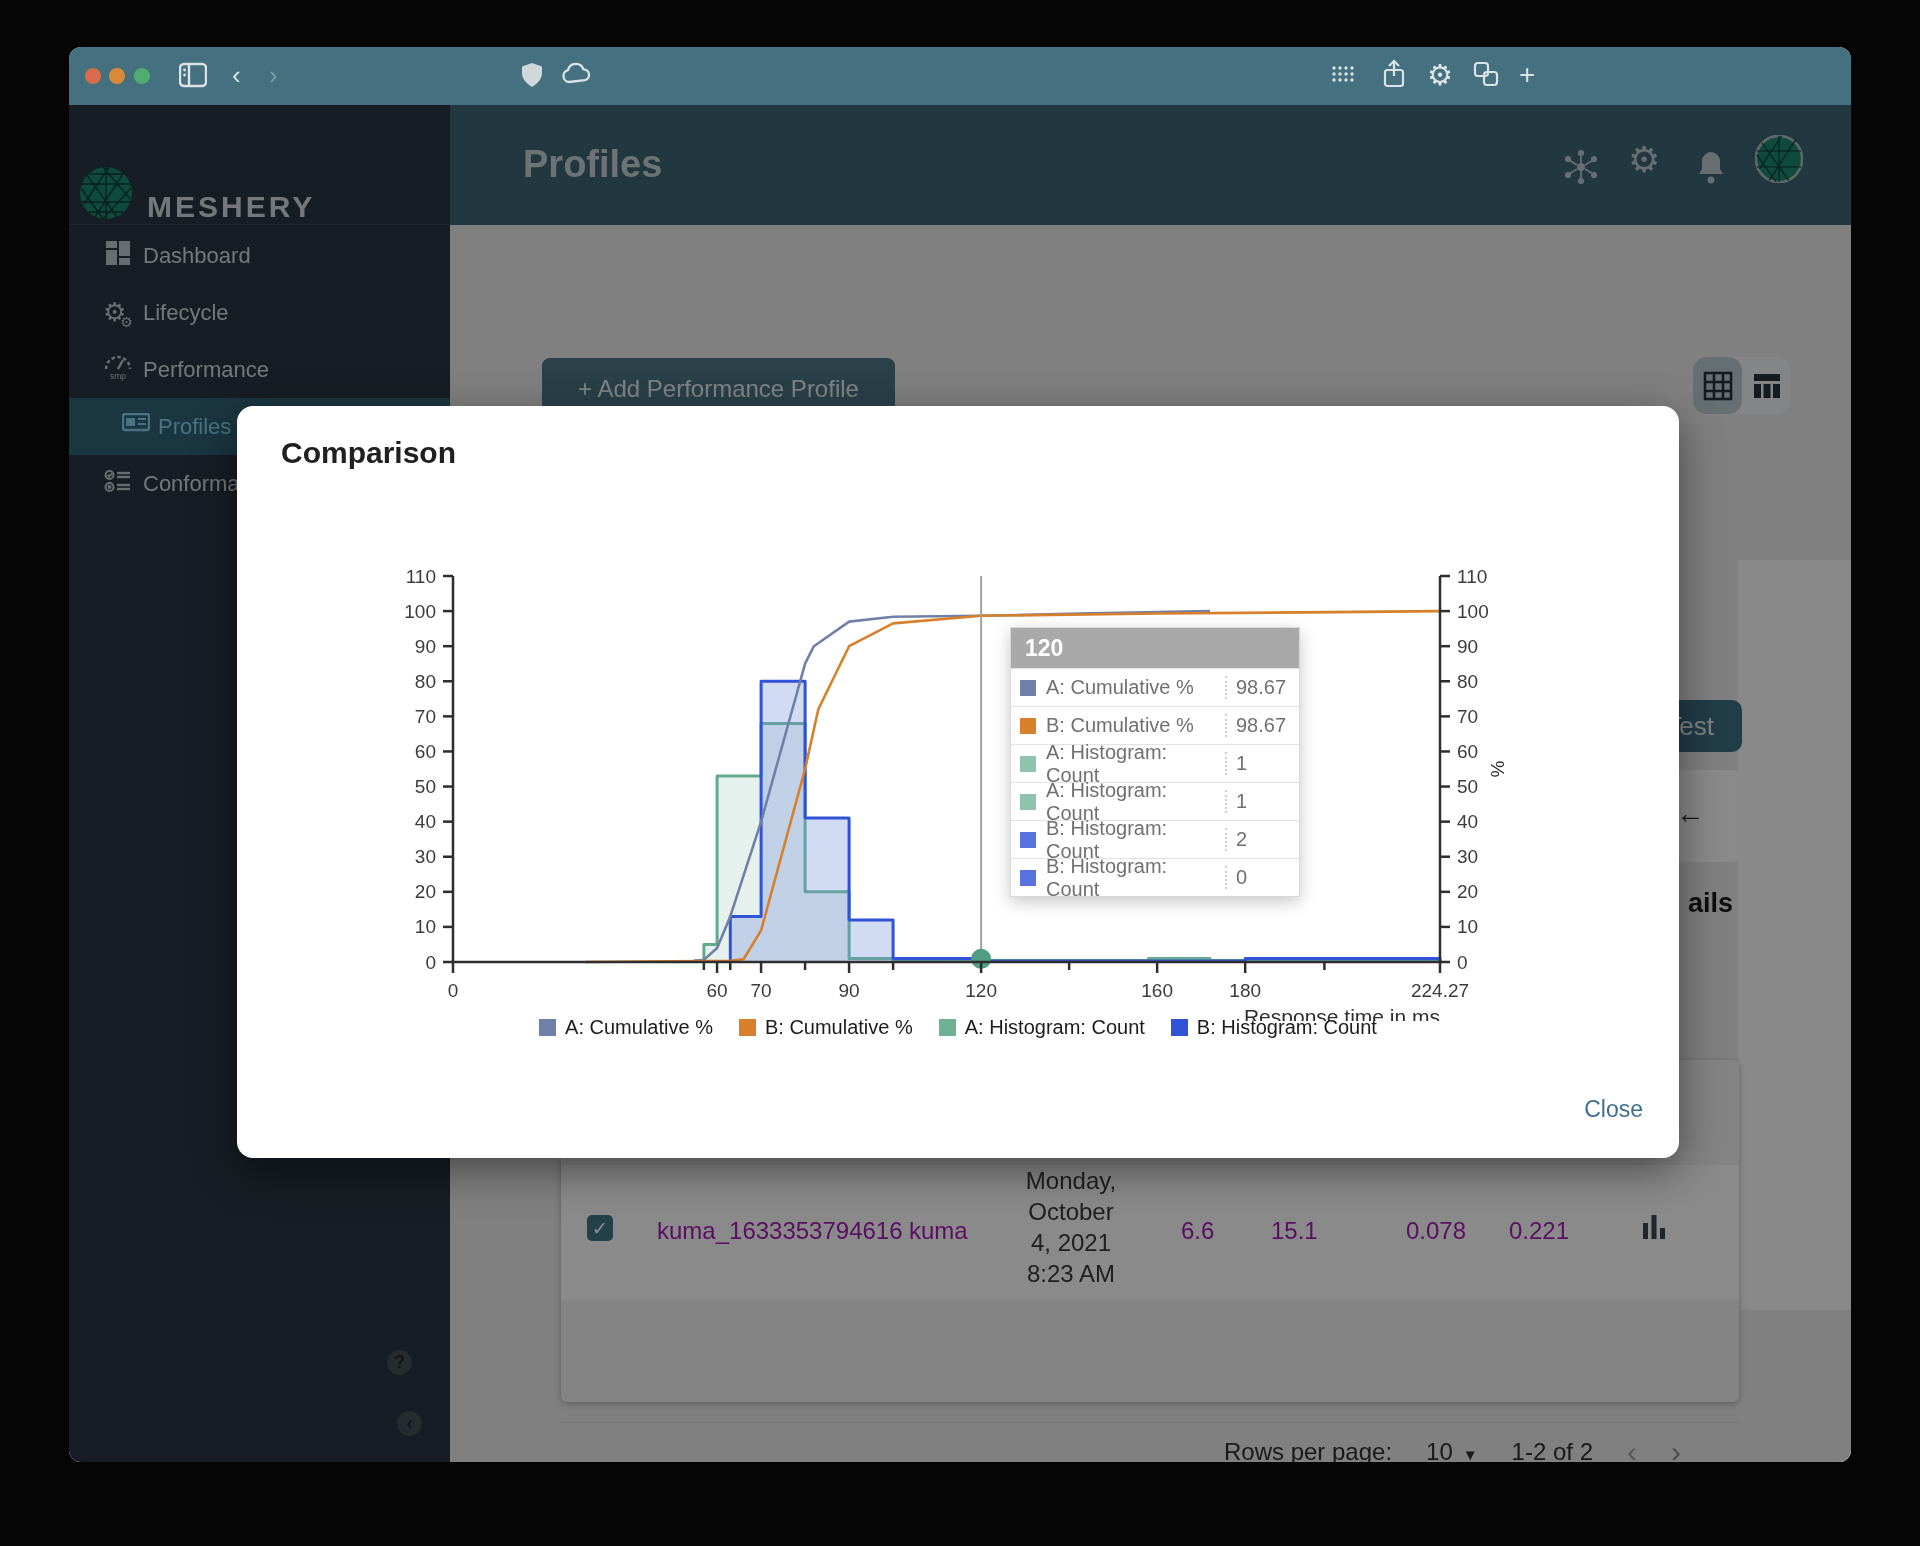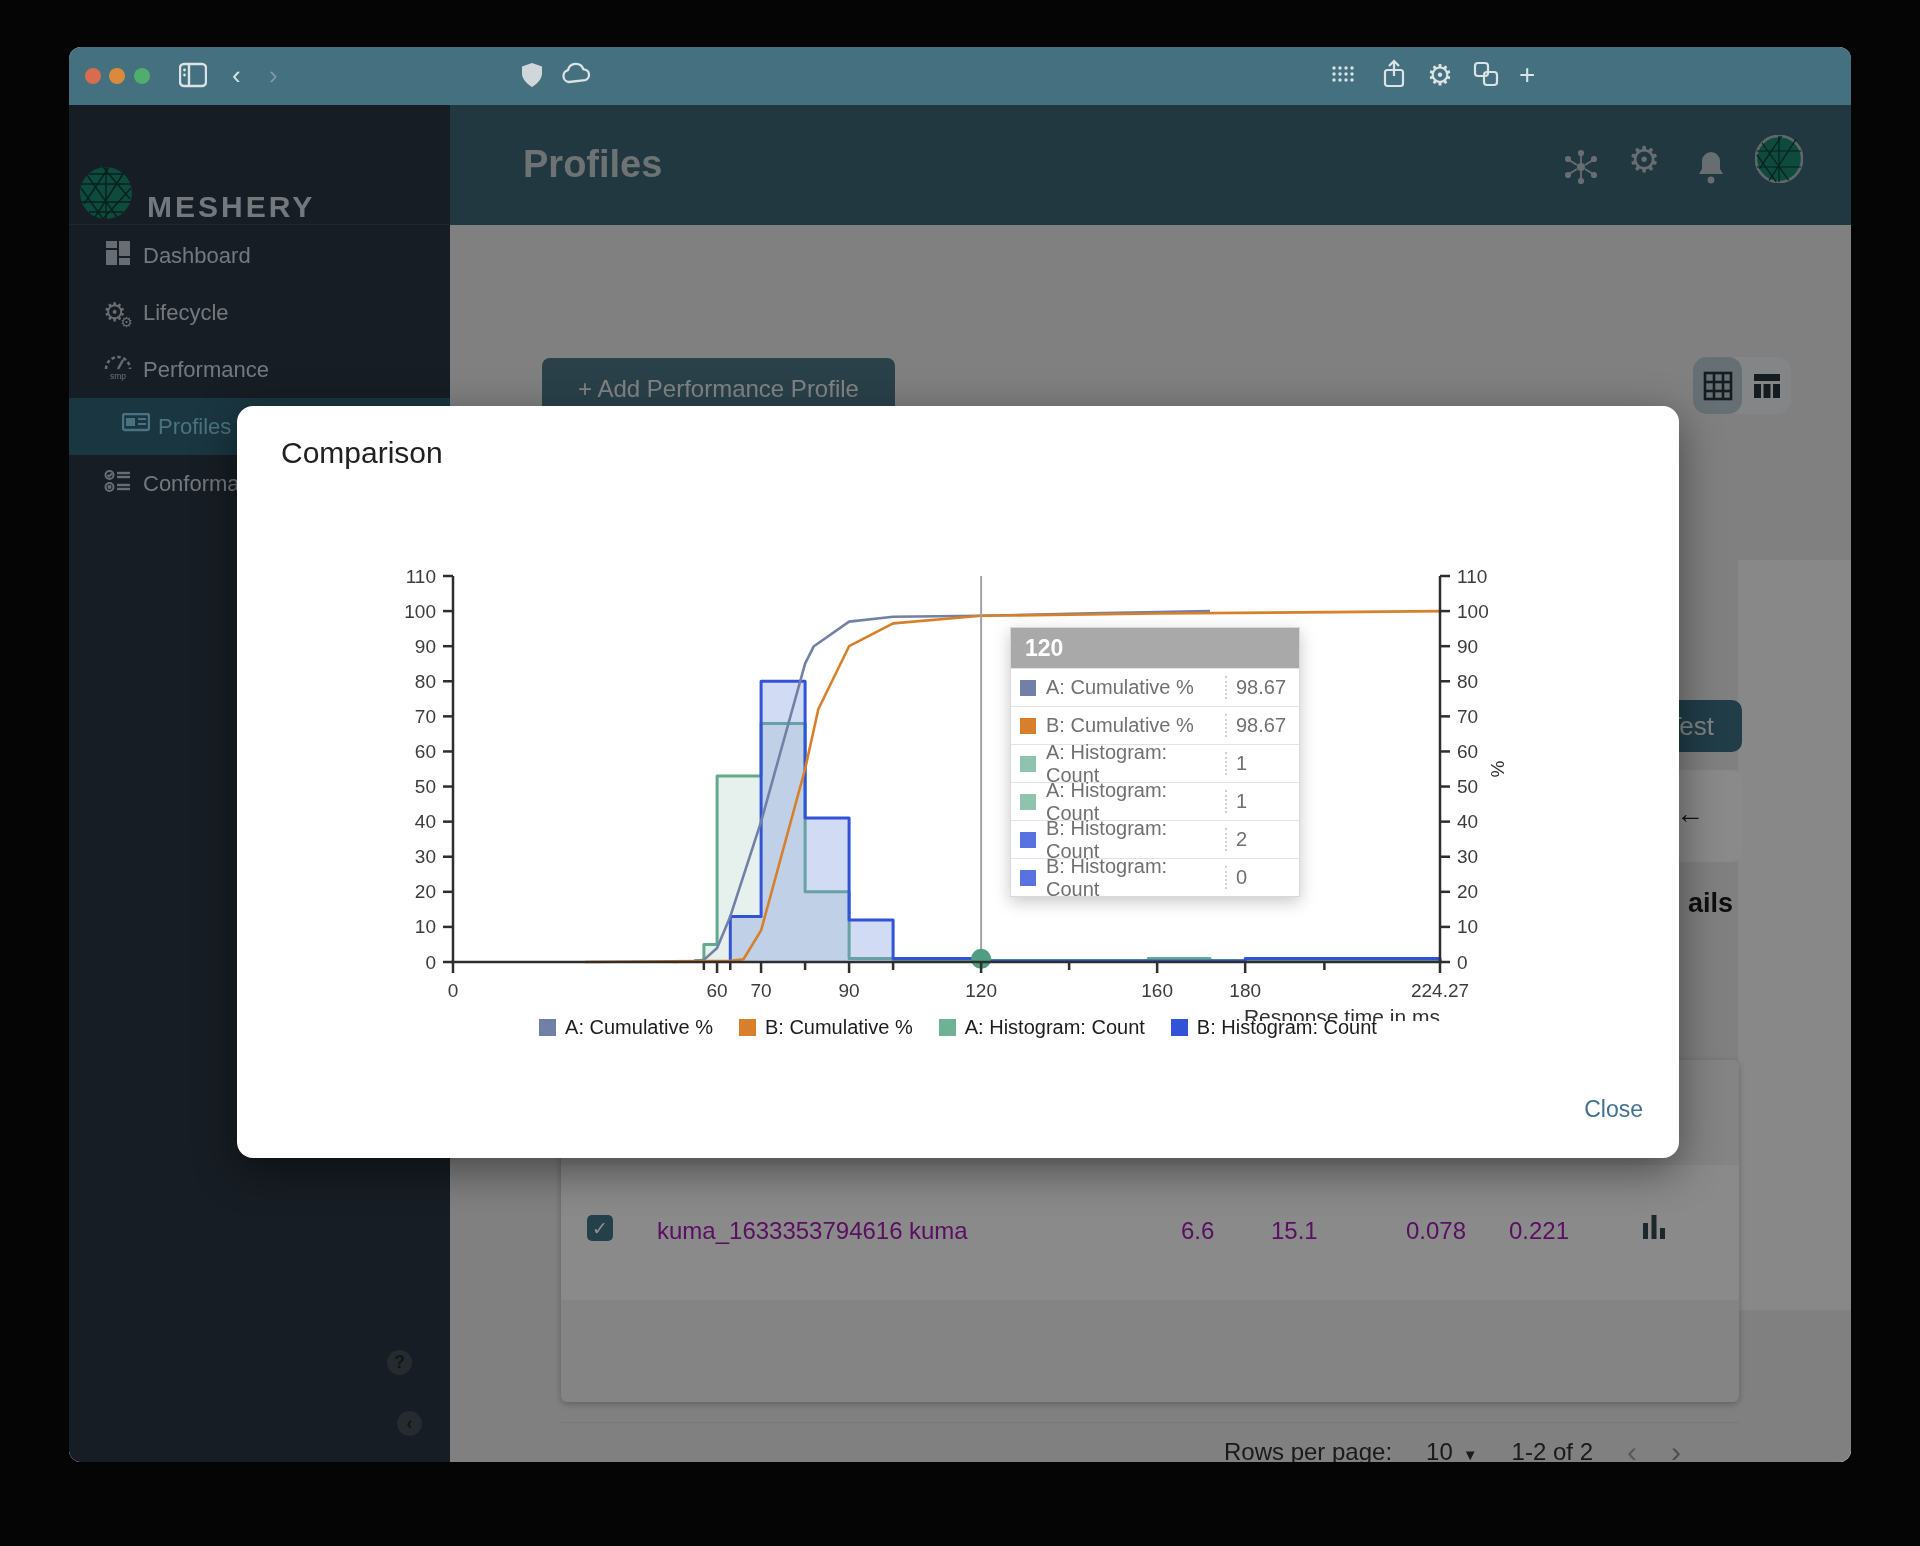--- a/index.html
+++ b/index.html
@@ -68,21 +68,21 @@
   .chart-ic { position:absolute; left:1080px; top:48px; }
   .tdivider { position:absolute; left:0; top:362px; width:1178px; border-top:1px solid #d6d6d6; }
   .pager { position:absolute; right:58px; top:375px; display:flex; align-items:center; gap:34px;
            color:#2f2f2f; font-size:24px; }
   .pager .chev { font-size:30px; color:#9e9e9e; }
   .caret { font-size:15px; color:#2f2f2f; margin-left:10px; }
 
   
   .modal { position:absolute; left:168px; top:301px; width:1442px; height:752px; background:#fff; border-radius:16px;
            box-shadow:0 12px 44px rgba(0,0,0,0.45); z-index:10; }
-  .modal-title { position:absolute; left:44px; top:30px; font-size:30px; font-weight:400; color:#202020; }
+  .modal-title { position:absolute; left:44px; top:30px; font-size:30px; font-weight:700; color:#202020; }
   .chart-box { position:absolute; left:140px; top:55px; width:1260px; height:560px; }
   .legend { position:absolute; left:0; top:610px; width:1442px; display:flex; justify-content:center; gap:26px; }
   .legend-item { display:flex; align-items:center; gap:9px; font-size:20px; color:#1c1c1c; }
   .sw { width:17px; height:17px; display:inline-block; }
   .close-btn { position:absolute; right:36px; top:690px; background:none; border:none; color:#41708f;
                font-size:23px; font-family:inherit; }
 
   
   .tooltip { position:absolute; left:773px; top:221px; width:290px; background:#fff; border:1px solid #d8d8d8;
              box-shadow:0 5px 16px rgba(0,0,0,0.22); }
@@ -325,20 +325,26 @@
       <div class="arrow-card">
         <span>←</span>
       </div>
       <span class="details-frag">ails</span>
 
       <div class="table-card">
         <div class="trow">
           <span class="checkbox">✓</span>
           <span class="tcell" style="left:96px">kuma_1633353794616</span>
           <span class="tcell" style="left:348px">kuma</span>
+          <div class="date-cell">
+            <div>Monday,</div>
+            <div>October</div>
+            <div>4, 2021</div>
+            <div>8:23 AM</div>
+          </div>
           <span class="tcell" style="left:620px">6.6</span>
           <span class="tcell" style="left:710px">15.1</span>
           <span class="tcell" style="left:845px">0.078</span>
           <span class="tcell" style="left:948px">0.221</span>
           <span class="chart-ic">
             <svg width="26" height="28" viewBox="0 0 26 28">
                   <rect x="2" y="10" width="5" height="16" fill="#37474f"></rect>
                   <rect x="10.5" y="2" width="5" height="24" fill="#37474f"></rect>
                   <rect x="19" y="15" width="5" height="11" fill="#37474f"></rect>
                 </svg>

